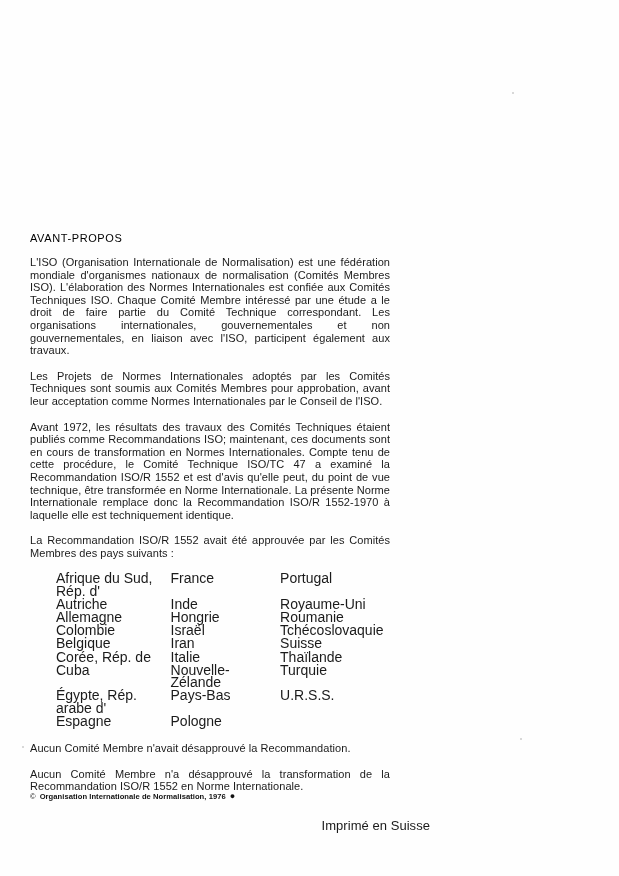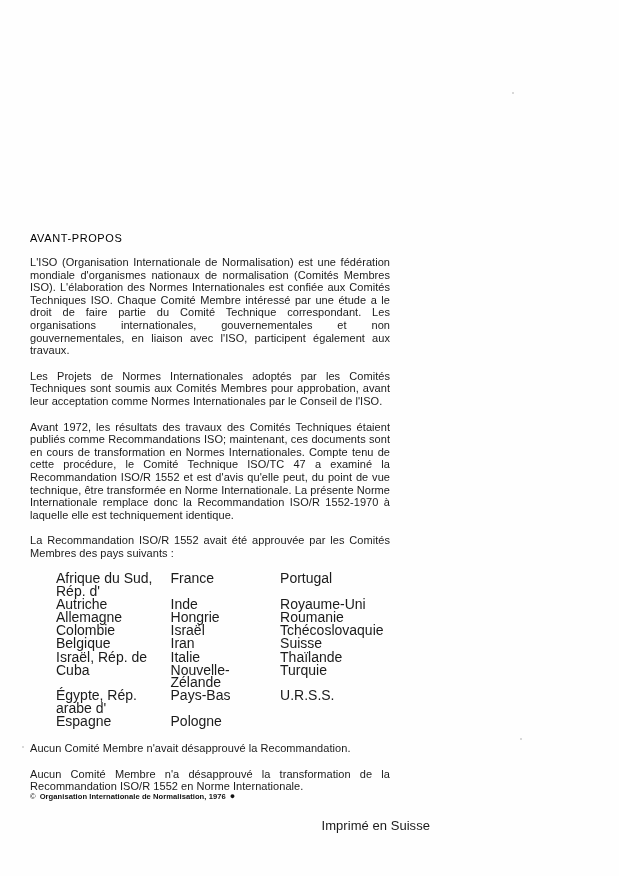--- a/index.html
+++ b/index.html
@@ -132,21 +132,21 @@
           <td class="c1">Colombie</td>
           <td class="c2">Israël</td>
           <td class="c3">Tchécoslovaquie</td>
         </tr>
         <tr>
           <td class="c1">Belgique</td>
           <td class="c2">Iran</td>
           <td class="c3">Suisse</td>
         </tr>
         <tr>
-          <td class="c1">Israël, Rép. de</td>
+          <td class="c1">Corée, Rép. de</td>
           <td class="c2">Italie</td>
           <td class="c3">Thaïlande</td>
         </tr>
         <tr>
           <td class="c1">Cuba</td>
           <td class="c2">Nouvelle-Zélande</td>
           <td class="c3">Turquie</td>
         </tr>
         <tr>
           <td class="c1">Égypte, Rép. arabe d'</td>

